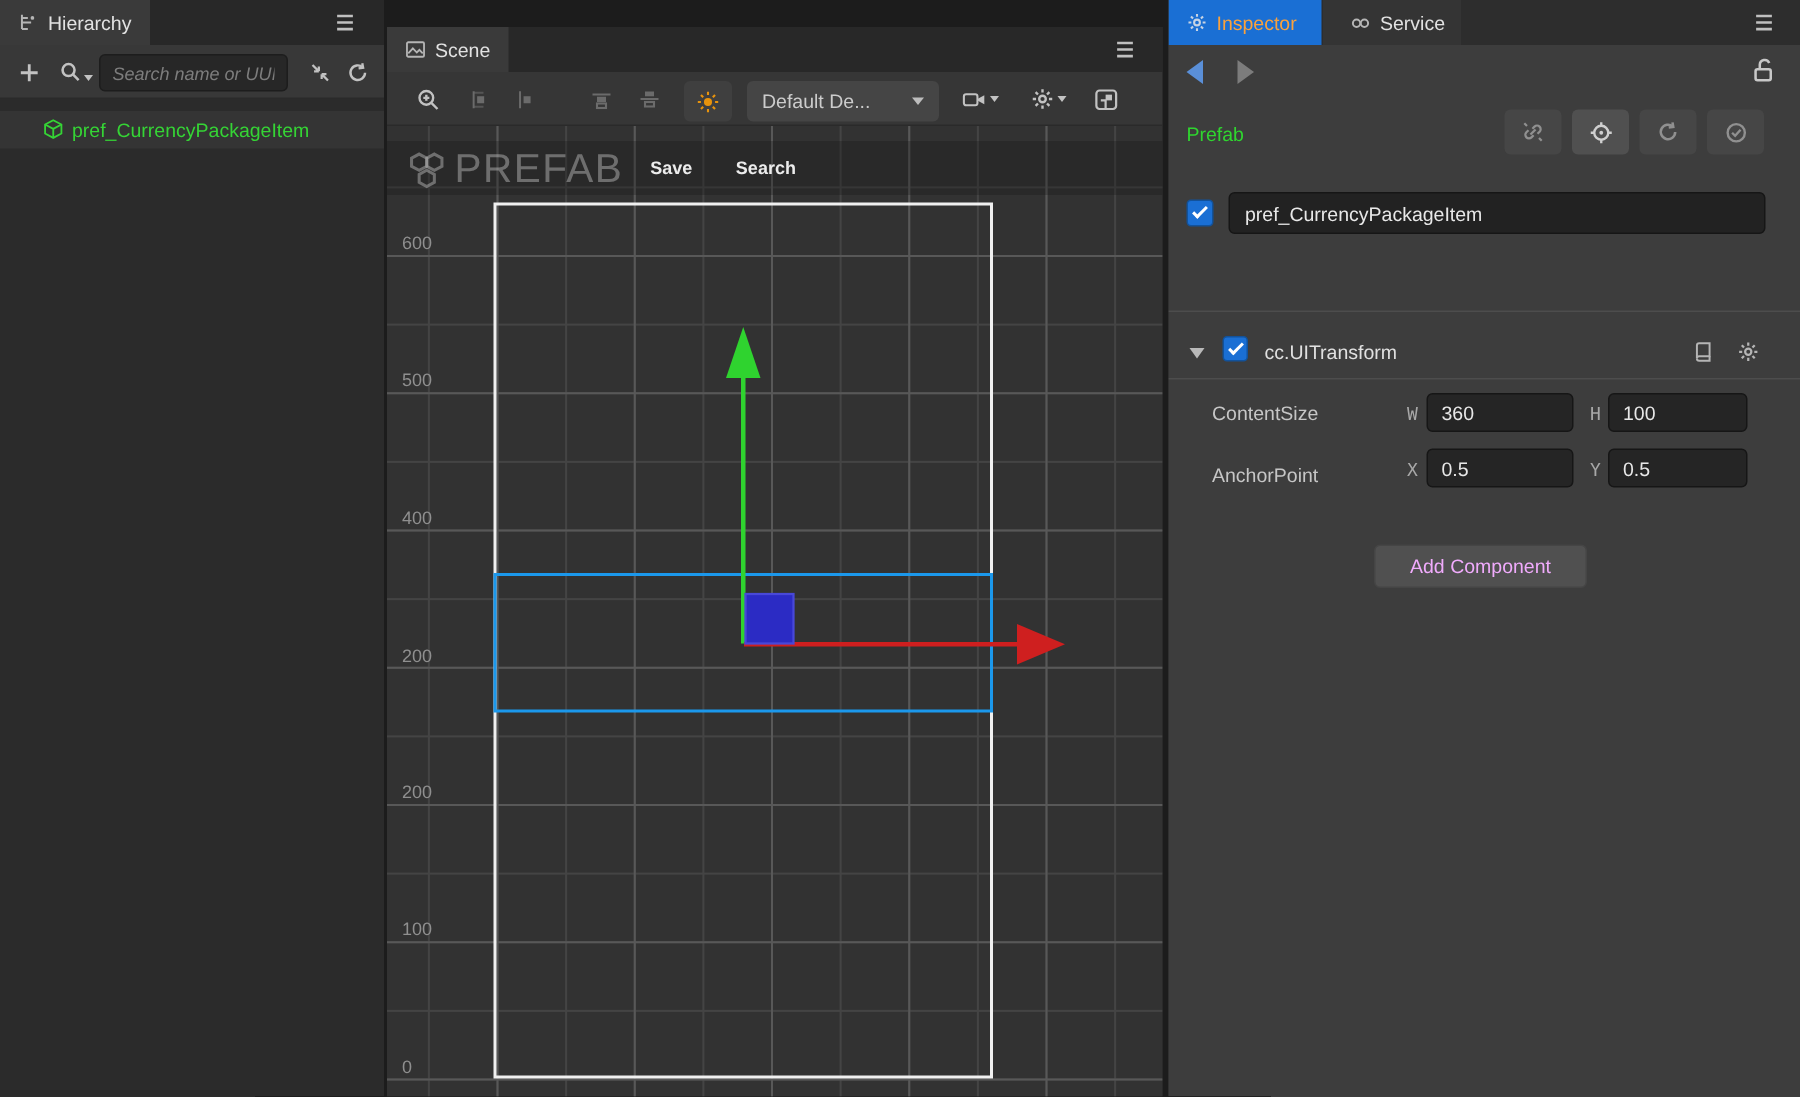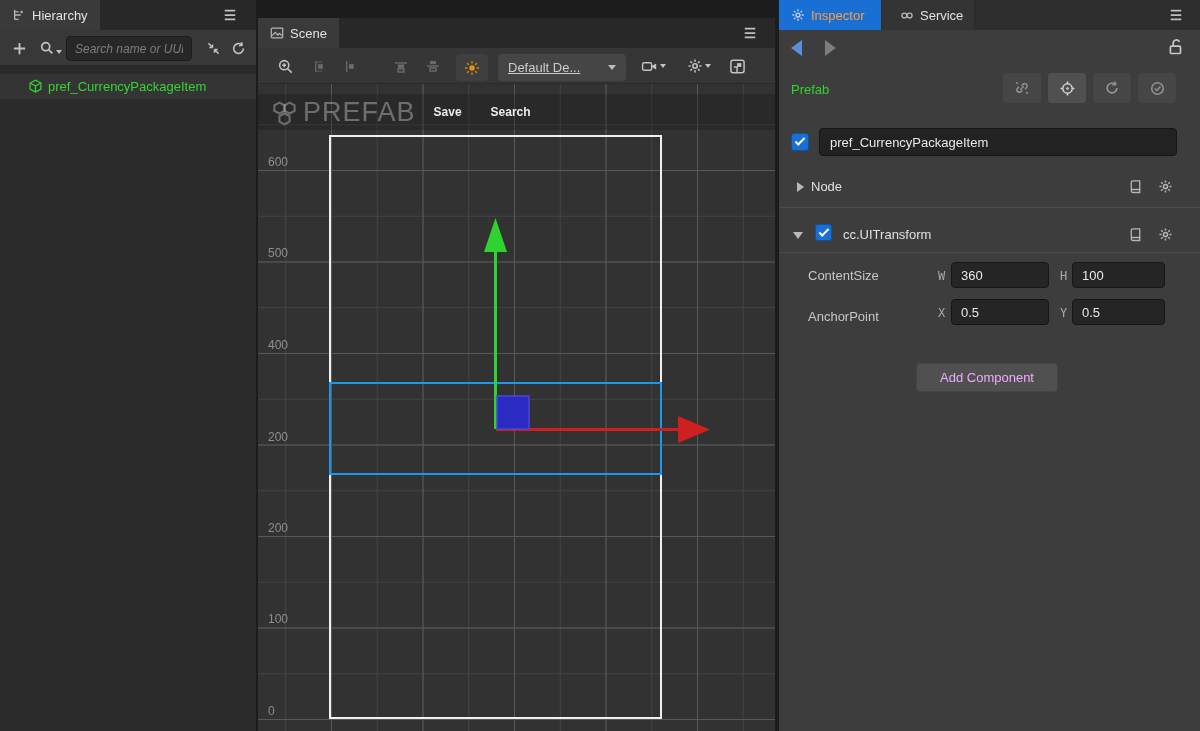--- a/index.html
+++ b/index.html
@@ -110,21 +110,21 @@
                 border-radius:4px; color:#e8e8e8; font-size:13px; padding:0 9px; outline:none;
                 font-family:"Liberation Sans", sans-serif; }
   .add-comp-btn { position:absolute; top:363px; left:137px; width:142px; height:29px; background:#505050;
                   border:1px solid #454545; border-radius:4px; color:#f0abfc; font-size:13px;
                   display:flex; align-items:center; justify-content:center; cursor:pointer; }
   .tool-group-btn { position:absolute; top:6px; height:27px; border-radius:4px; display:flex;
                     align-items:center; justify-content:center; cursor:pointer; }
   .light-btn { left:198px; width:32px; background:#3f3f3f; color:#e8930c; }
   .mode-dd { left:240px; width:128px; background:#454545; color:#cccccc; font-size:13px;
              justify-content:flex-start; padding:0 10px; }
-  .mode-dd .dd-label { flex:1; white-space:nowrap; overflow:hidden;text-decoration:underline; }
+  .mode-dd .dd-label { flex:1; white-space:nowrap; overflow:hidden; }
   .mode-dd .caret-down { color:#bdbdbd; margin-left:6px; }
   svg { display:block; }
 </style>
 </head>
 <body>
 
 <div class="app">
 
   <div class="panel panel-hierarchy">
     <div class="tabbar">
@@ -371,36 +371,20 @@
           <circle cx="8" cy="8" r="5.4"></circle>
             <path d="M5.4 8l1.9 1.9 3.4-3.8"></path>
         </svg>
       </div>
 
       <div class="checkbox" style="top:103px; left:12px;">
           <span class="chk"></span>
         </div>
       <input class="name-input" style="top: 98px;" type="text" value="pref_CurrencyPackageItem">
 
-      <div class="section-row" style="top:140px;">
-        <div class="sec-arrow-r"></div>
-        <span class="sec-title" style="left:32px;">Node</span>
-        <span class="sec-icon" style="left:349px;">
-          <svg viewBox="0 0 16 16" width="15" height="15" fill="none" stroke="currentColor" stroke-width="1.4">
-            <path d="M3.5 12.8V3.6A1.6 1.6 0 0 1 5.1 2h7.4v9.2H5.1a1.6 1.6 0 0 0-1.6 1.6z"></path>
-            <path d="M3.5 12.8a1.6 1.6 0 0 0 1.6 1.6h7.4v-3.2"></path>
-          </svg>
-        </span>
-        <span class="sec-icon" style="left:379px;">
-          <svg viewBox="0 0 16 16" width="15" height="15" fill="none" stroke="currentColor" stroke-width="1.6">
-            <circle cx="8" cy="8" r="2.2"></circle>
-            <path d="M8 1.5v2.2M8 12.3v2.2M1.5 8h2.2M12.3 8h2.2M3.4 3.4L5 5M11 11l1.6 1.6M12.6 3.4L11 5M5 11l-1.6 1.6"></path>
-          </svg>
-        </span>
-      </div>
       <div class="divider" style="top:177px;"></div>
 
       <div class="section-row" style="top:188px;">
         <div class="sec-arrow-d"></div>
         <div class="checkbox" style="top:6px; left:36px; width:17px; height:17px;">
             <span class="chk"></span>
           </div>
         <span class="sec-title" style="left:64px;">cc.UITransform</span>
         <span class="sec-icon" style="left:349px;">
           <svg viewBox="0 0 16 16" width="15" height="15" fill="none" stroke="currentColor" stroke-width="1.4">

